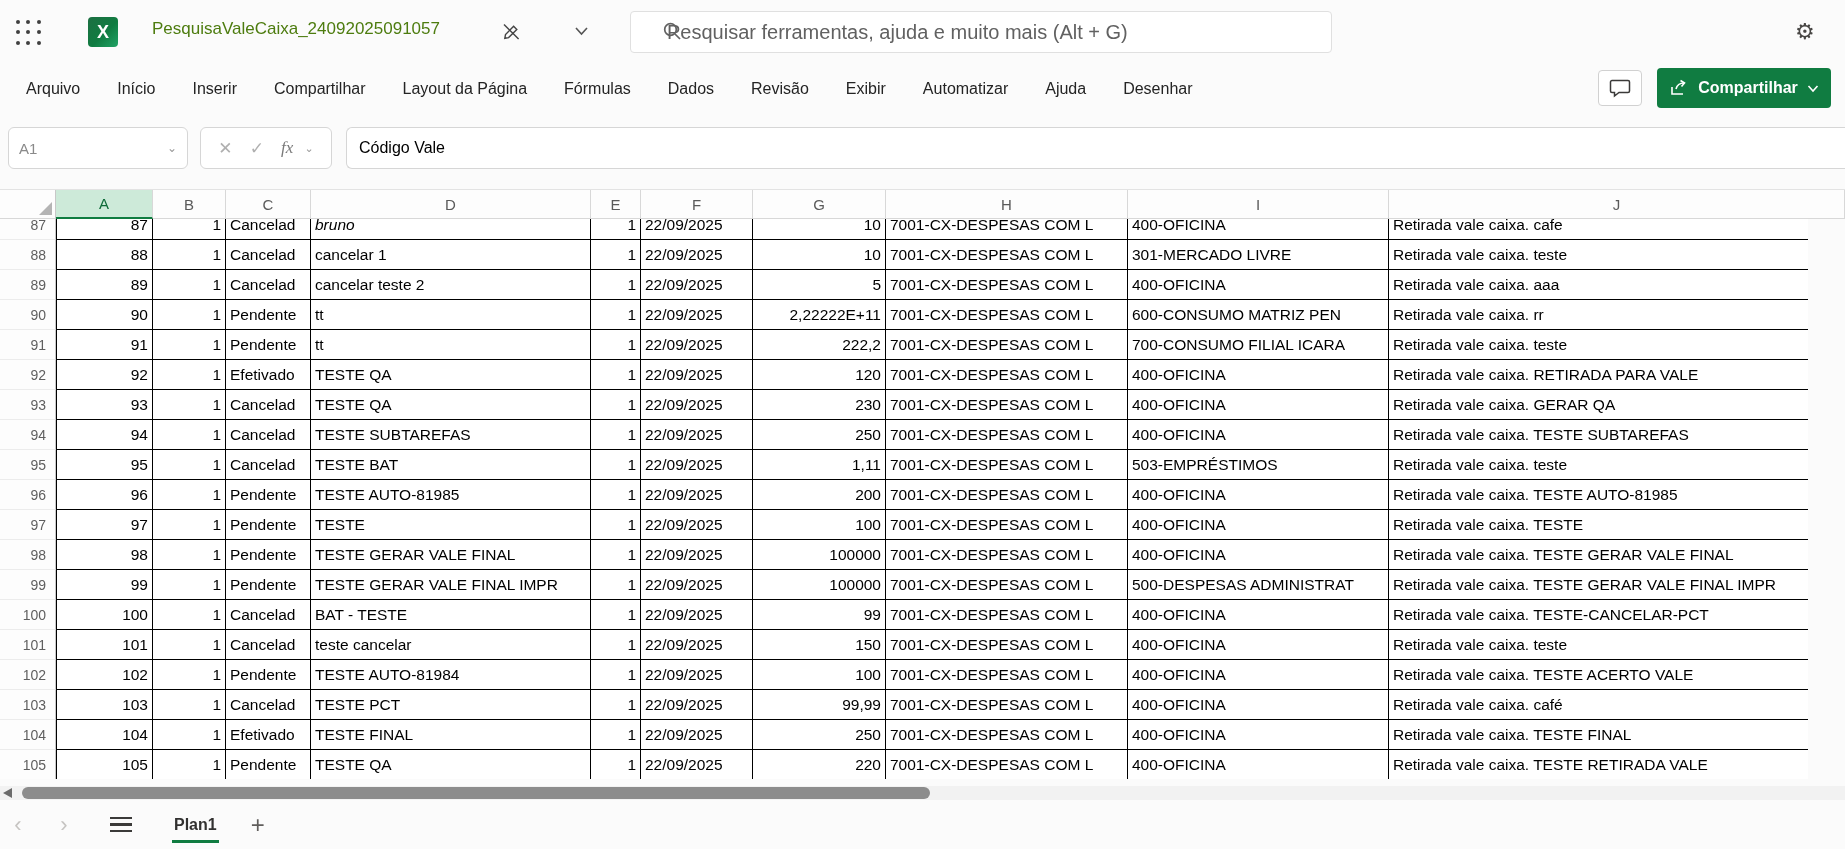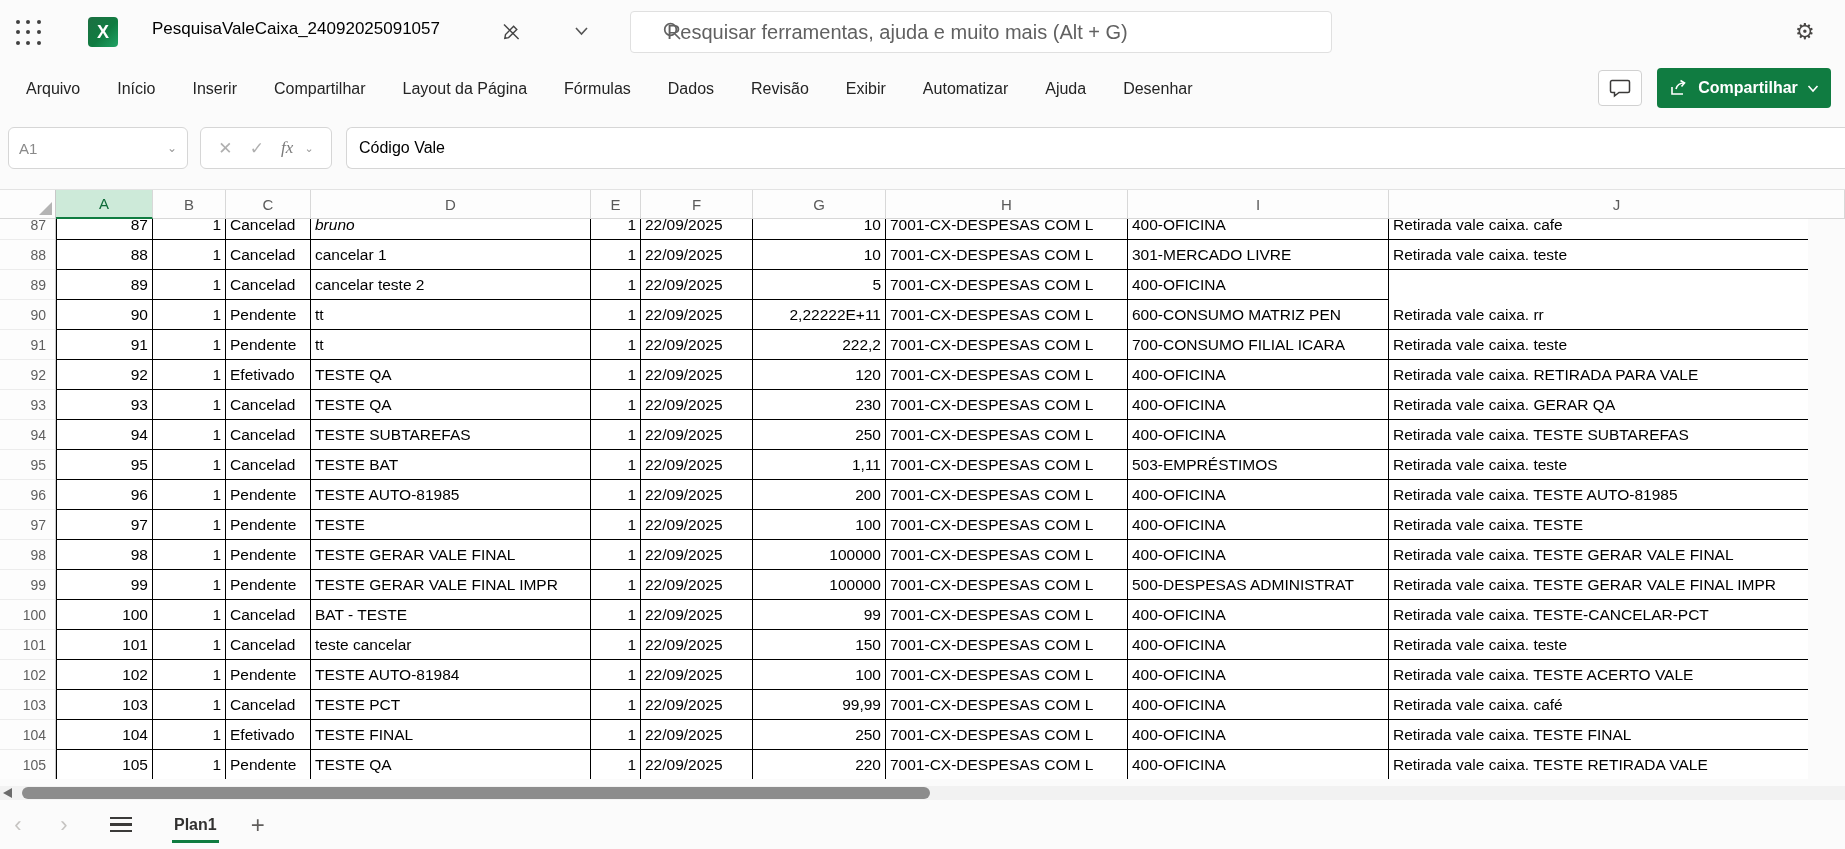--- a/index.html
+++ b/index.html
@@ -8,21 +8,21 @@
   #app { position:relative; width:1845px; height:849px; background:#fbfbfb; }
 
   
   .topbar { position:absolute; left:0; top:0; width:1845px; height:64px; background:#fbfbfb; }
   .waffle { position:absolute; left:16px; top:20px; width:26px; height:26px;
             display:grid; grid-template-columns:repeat(3,1fr); gap:5px; cursor:pointer; }
   .waffle i { width:4px; height:4px; border-radius:50%; background:#404040; }
   .xlicon { position:absolute; left:88px; top:17px; width:30px; height:30px; border-radius:4px;
             background:linear-gradient(135deg,#1d6f42 0%,#107c41 55%,#21a366 100%);
             color:#fff; font-weight:bold; font-size:18px; display:flex; align-items:center; justify-content:center; }
-  .doc-title { position:absolute; left:152px; top:19px; font-size:17px; color:#000000; white-space:nowrap; }
+  .doc-title { position:absolute; left:152px; top:19px; font-size:17px; color:#4d7c0f; white-space:nowrap; }
   .rename-ic { position:absolute; left:500px; top:21px; width:22px; height:22px; }
   .title-chev { position:absolute; left:574px; top:25px; width:16px; height:14px; }
   .searchbox { position:absolute; left:630px; top:11px; width:702px; height:42px; background:#ffffff;
                border:1px solid #e0e0e0; border-radius:4px; display:flex; align-items:center; padding-left:36px; }
   .searchbox .ph { color:#616161; font-size:20px; white-space:nowrap; }
   .search-ic { position:absolute; left:662px; top:21px; width:20px; height:20px; }
   .gear { position:absolute; left:1795px; top:20px; font-size:22px; color:#484644; line-height:24px; cursor:pointer; }
 
   
   .menubar { position:absolute; left:0; top:64px; width:1693px; height:49px; background:#fbfbfb; }
@@ -226,20 +226,21 @@
           <div class="rowhdr">89</div>
           <div class="cell first num" style="width: 97px;">89</div>
           <div class="cell num" style="width: 73px;">1</div>
           <div class="cell" style="width: 85px;">Cancelad</div>
           <div class="cell" style="width: 280px;">cancelar teste 2</div>
           <div class="cell num" style="width: 50px;">1</div>
           <div class="cell" style="width: 112px;">22/09/2025</div>
           <div class="cell num" style="width: 133px;">5</div>
           <div class="cell" style="width: 242px;">7001-CX-DESPESAS COM L</div>
           <div class="cell" style="width: 261px;">400-OFICINA</div>
+          <div class="cell last" style="width: 456px;">Retirada vale caixa. aaa</div>
         </div>
         <div class="row">
           <div class="rowhdr">90</div>
           <div class="cell first num" style="width: 97px;">90</div>
           <div class="cell num" style="width: 73px;">1</div>
           <div class="cell" style="width: 85px;">Pendente</div>
           <div class="cell" style="width: 280px;">tt</div>
           <div class="cell num" style="width: 50px;">1</div>
           <div class="cell" style="width: 112px;">22/09/2025</div>
           <div class="cell num" style="width: 133px;">2,22222E+11</div>

